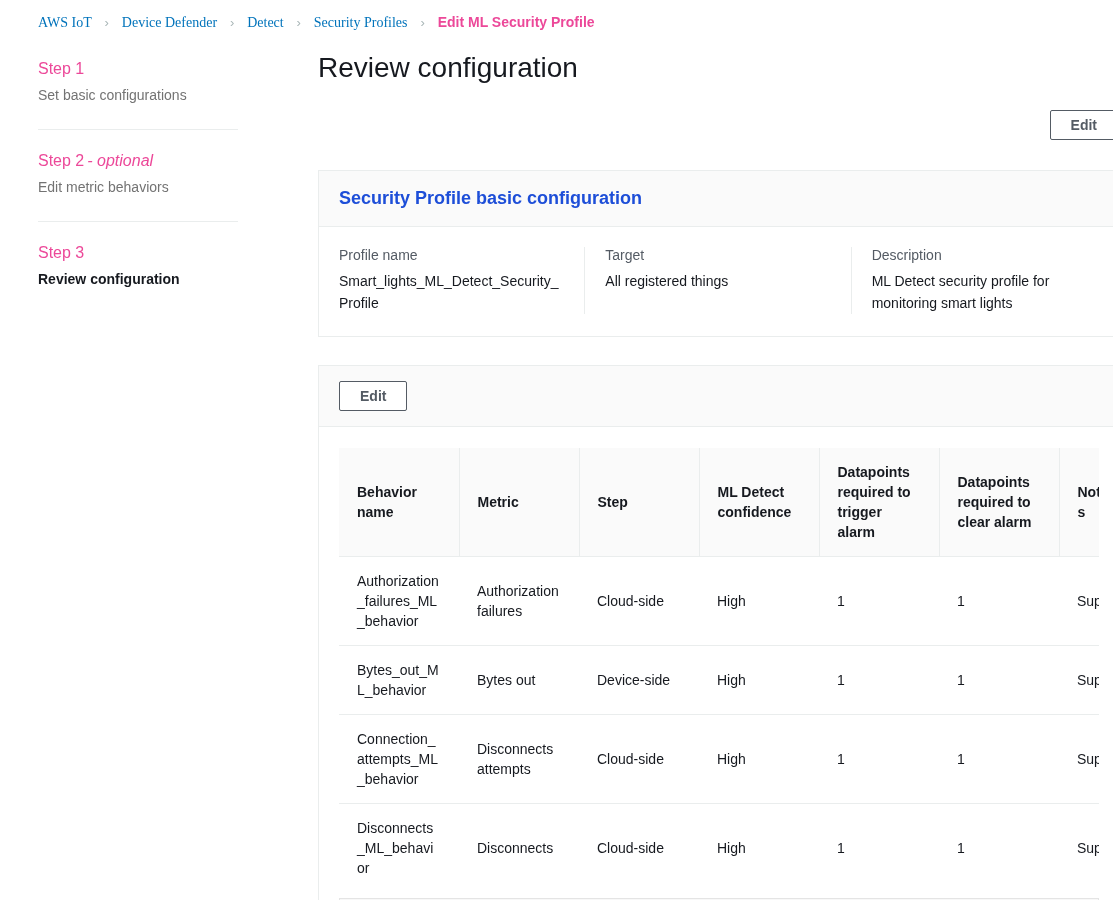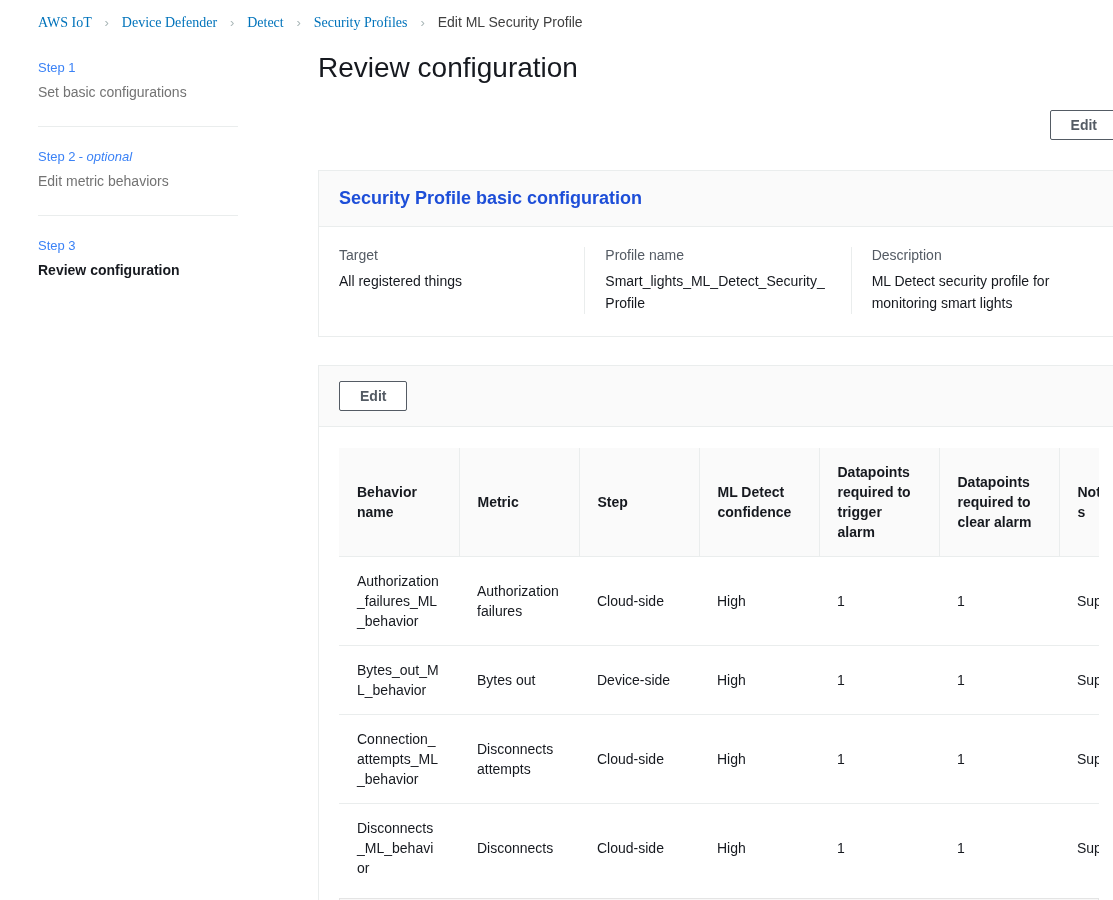--- a/index.html
+++ b/index.html
@@ -6,29 +6,29 @@
   html, body {
     width: 1113px; height: 900px; overflow: hidden;
     background: #ffffff; color: #16191f;
     font-family: "Liberation Sans", "DejaVu Sans", sans-serif;
     font-size: 14px;
   }
   
   .breadcrumb { padding: 14px 0 0 38px; height: 40px; white-space: nowrap; }
   .bc-link { color: #0073bb; cursor: pointer; text-decoration: none; font-family: Liberation Serif, serif; }
   .bc-sep { color: #aab7b8; margin: 0 9px; font-size: 13px; }
-  .bc-current { color: #404040; }
+  .bc-current { color: #ec4899; font-weight: bold; }
 
   
   .layout { display: flex; align-items: flex-start; }
   .sidebar { width: 200px; margin-left: 38px; flex: none; padding-top: 12px; }
   .step-group { padding: 8px 0 26px; }
   .step-group.divided { border-bottom: 1px solid #eaeded; }
   .step-group + .step-group { padding-top: 22px; }
-  .step-label { font-size: 13px; color: #3b82f6; margin-bottom: 9px; }
+  .step-label { font-size: 16px; color: #ec4899; margin-bottom: 9px; }
   .step-label .opt { font-style: italic; margin-left: 3px; }
   .step-link { color: #737373; cursor: pointer; }
   .step-current { font-weight: bold; color: #16191f; }
 
   .main { margin-left: 80px; width: 800px; flex: none; padding-top: 4px; }
   .page-title { font-size: 28px; font-weight: 400; color: #16191f; margin-top: 8px; }
   .page-edit-row { display: flex; justify-content: flex-end; margin: 26px 0 30px; }
 
   .btn {
     background: #ffffff; border: 1px solid #545b64; border-radius: 2px;
@@ -120,26 +120,26 @@
     <div class="page-edit-row">
       <button class="btn">Edit</button>
     </div>
 
     <section class="panel">
       <div class="panel-header">
         <h2 class="panel-title">Security Profile basic configuration</h2>
       </div>
       <div class="fields">
         <div class="field-col">
+          <div class="field-label">Profile name</div>
+          <div class="field-value">Smart_lights_ML_Detect_Security_Profile</div>
+        </div>
+        <div class="field-col">
           <div class="field-label">Target</div>
           <div class="field-value">All registered things</div>
-        </div>
-        <div class="field-col">
-          <div class="field-label">Profile name</div>
-          <div class="field-value">Smart_lights_ML_Detect_Security_Profile</div>
         </div>
         <div class="field-col">
           <div class="field-label">Description</div>
           <div class="field-value">ML Detect security profile for monitoring smart lights</div>
         </div>
       </div>
     </section>
 
     <section class="panel">
       <div class="panel-header">

